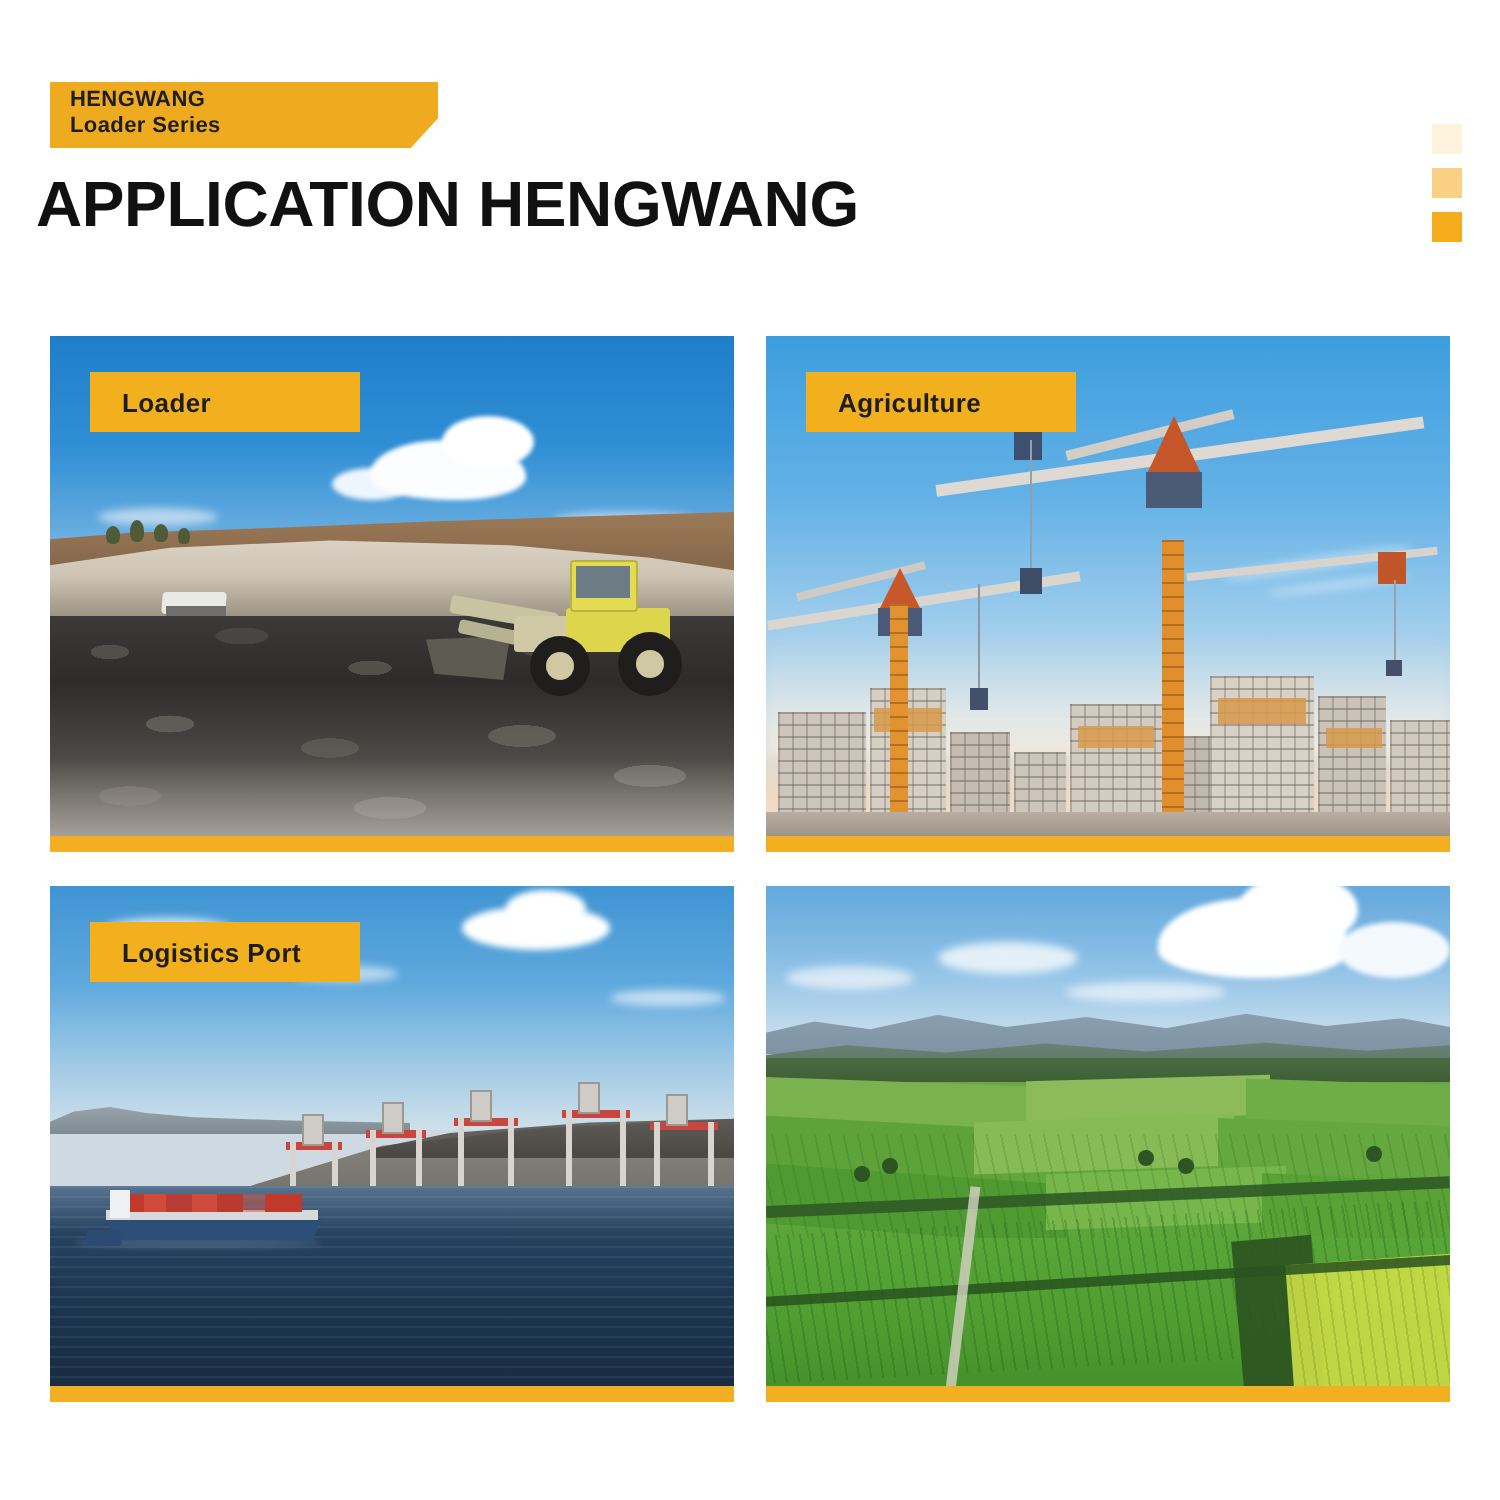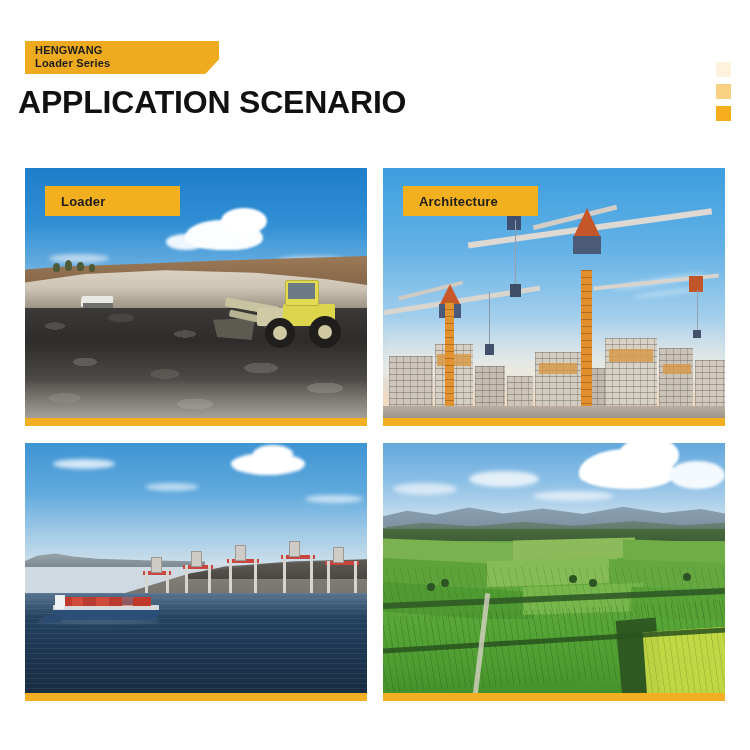--- a/index.html
+++ b/index.html
@@ -333,21 +333,21 @@
 </head>
 <body>
 
 <div id="header">
 
   <div id="brand-tag">
     <div id="brand-line1">HENGWANG</div>
     <div id="brand-line2">Loader Series</div>
   </div>
 
-  <div id="page-title">APPLICATION SCENARIO</div>
+  <div id="page-title">APPLICATION HENGWANG</div>
 
   <div class="deco-sq" id="deco-sq-1"></div>
   <div class="deco-sq" id="deco-sq-2"></div>
   <div class="deco-sq" id="deco-sq-3"></div>
 </div>
 
 <div class="card" id="card-0">
   <div class="photo">
     <div id="p0-sky"></div>
     <div id="p0-cloud-d"></div>
@@ -431,21 +431,21 @@
     </div>
     <div id="p1-craneC">
       <div id="p1-cC-jib"></div>
       <div id="p1-cC-head"></div>
       <div id="p1-cC-hook"></div>
       <div id="p1-cC-hookbox"></div>
     </div>
     <div id="p1-ground"></div>
   </div>
   <div class="card-label">
-    <span>Architecture</span>
+    <span>Agriculture</span>
   </div>
   <div class="card-bar"></div>
 </div>
 
 <div class="card" id="card-2">
   <div class="photo">
     <div id="p2-sky"></div>
     <div id="p2-cl3"></div>
     <div id="p2-cl4"></div>
     <div id="p2-cl5"></div>
@@ -488,20 +488,23 @@
     <div id="p2-sea-glint"></div>
     <div id="p2-sea-tex"></div>
     <div id="p2-ship-wake"></div>
     <div id="p2-ship">
       <div id="p2-ship-hull"></div>
       <div id="p2-ship-deck"></div>
       <div id="p2-ship-boxes"></div>
       <div id="p2-ship-tower"></div>
     </div>
     <div id="p2-tug"></div>
+  </div>
+  <div class="card-label">
+    <span>Logistics Port</span>
   </div>
   <div class="card-bar"></div>
 </div>
 
 <div class="card" id="card-3">
   <div class="photo">
     <div id="p3-sky"></div>
     <div id="p3-c5"></div>
     <div id="p3-c4"></div>
     <div id="p3-c6"></div>

